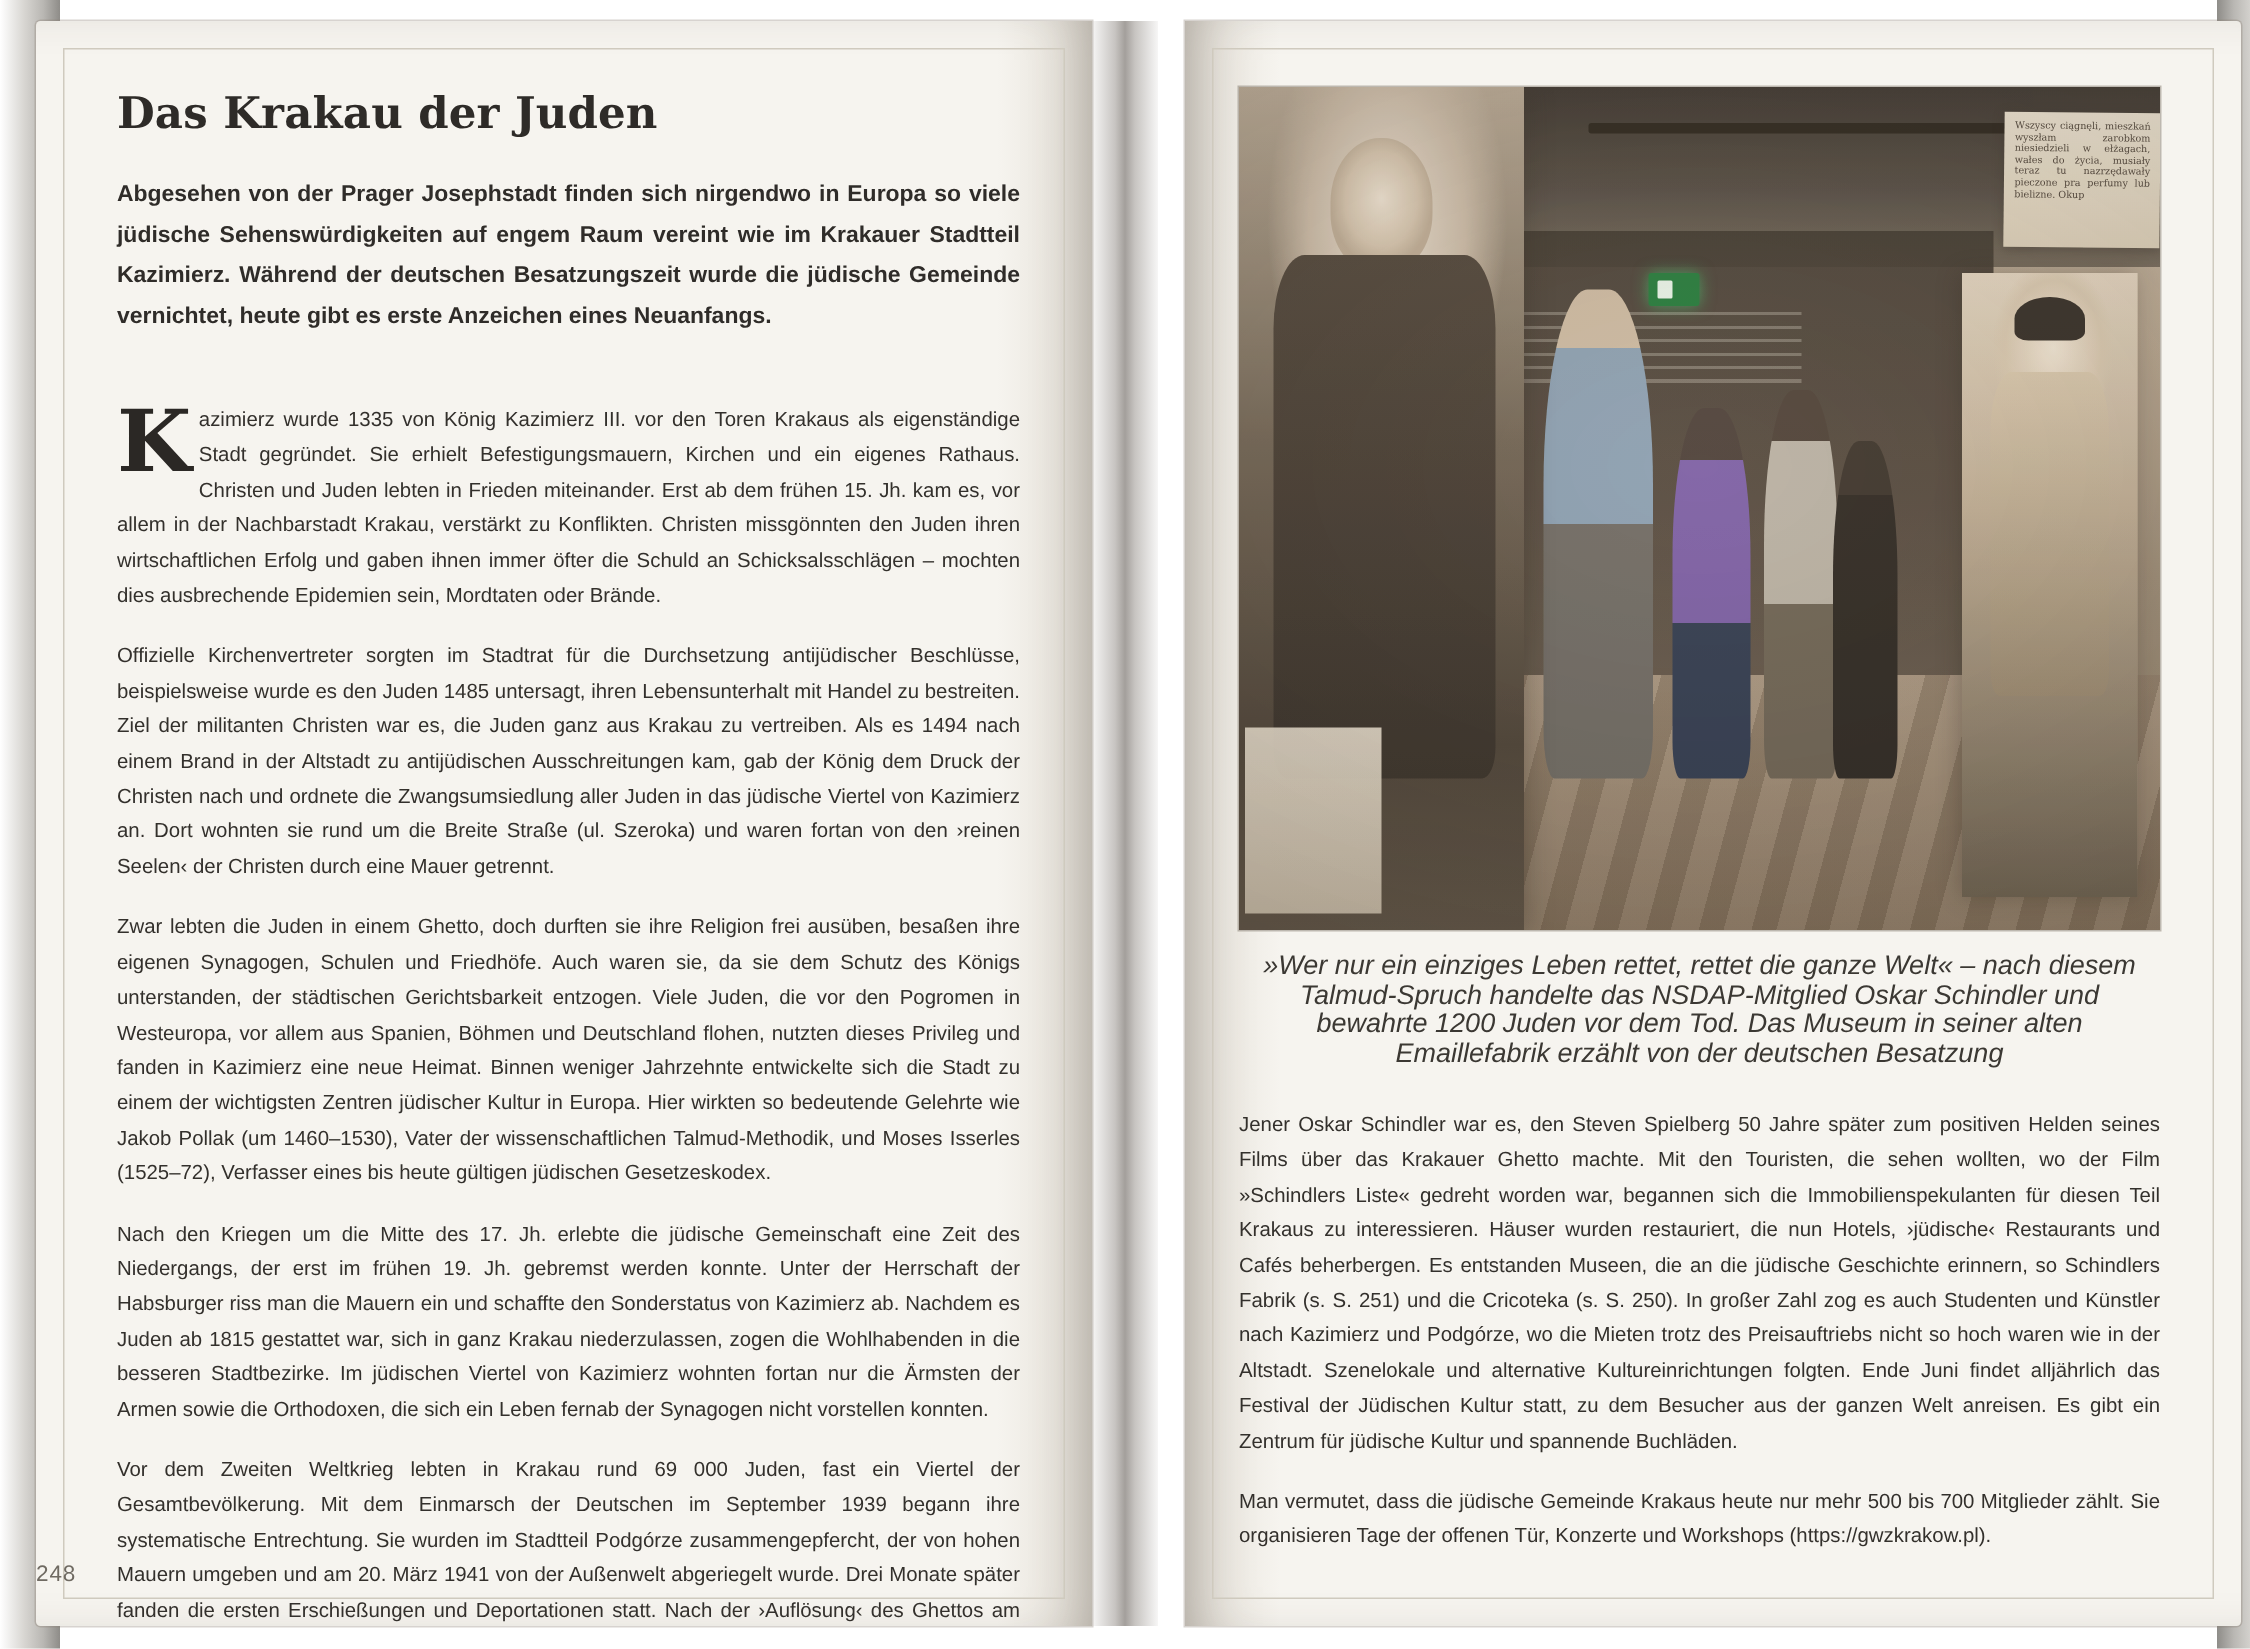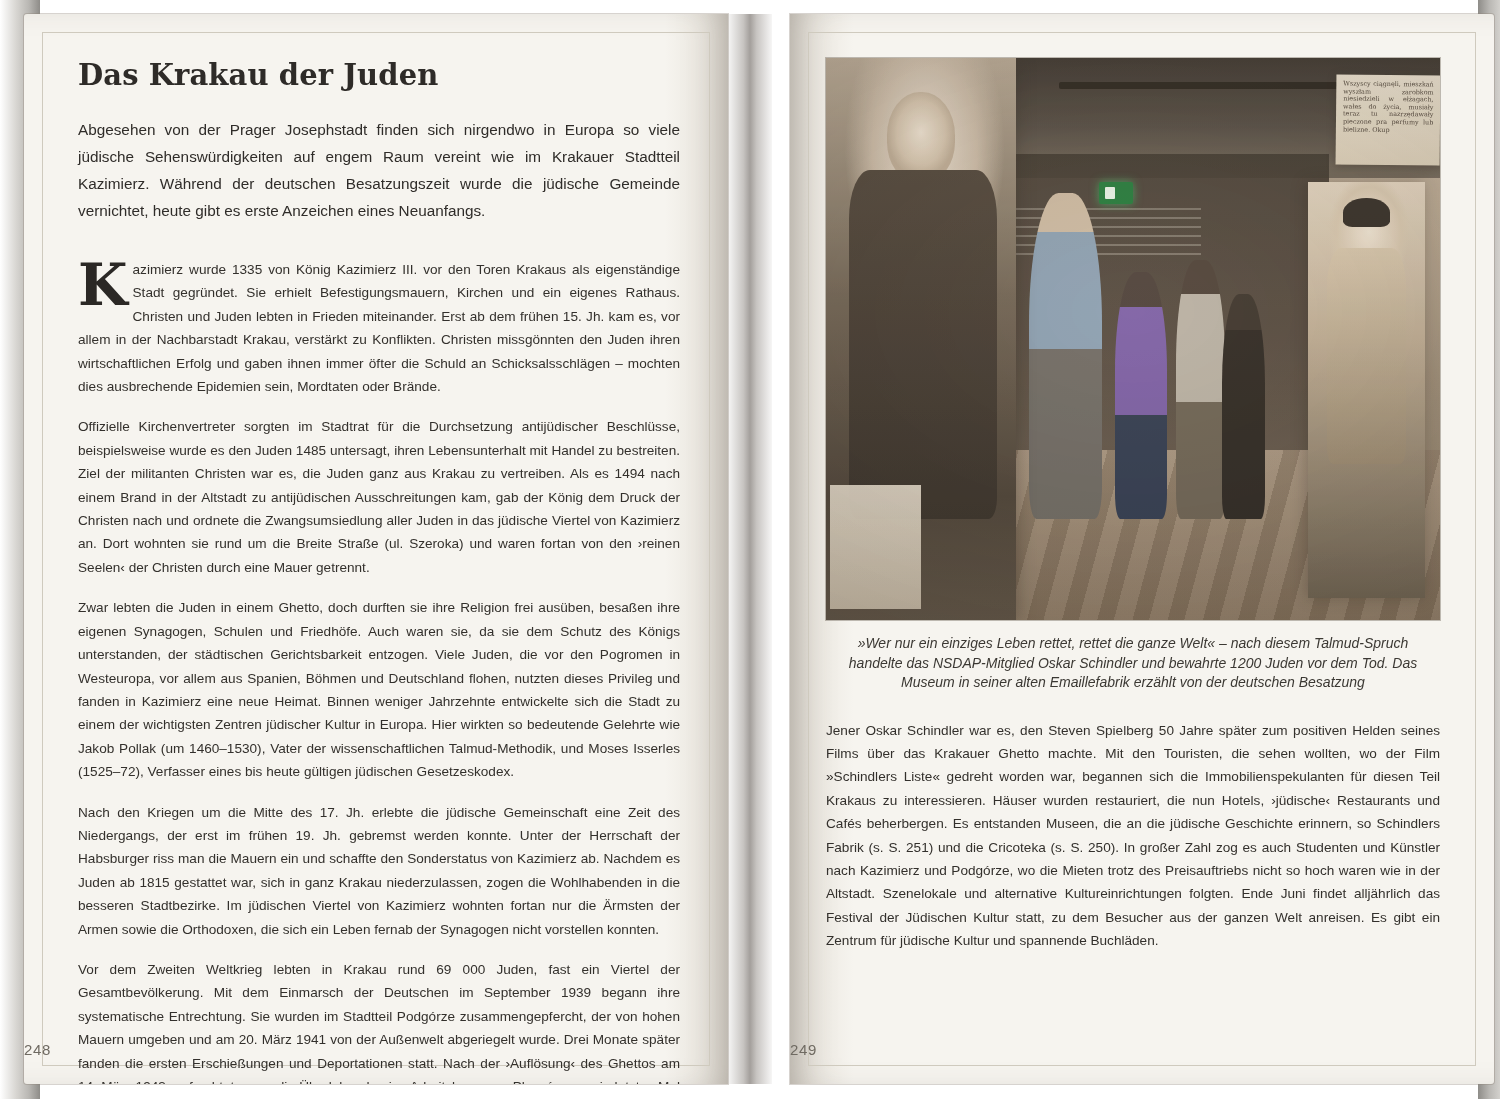--- a/index.html
+++ b/index.html
@@ -102,22 +102,23 @@
     color: #2e2b28;
     margin: 0 0 24px 0;
     letter-spacing: .1px;
   }
 
   p.intro {
     font-family: "Liberation Sans", sans-serif;
     font-size: 15.3px;
     line-height: 27px;
     color: #2f2c29;
-    margin: 0 0 34px 0;
+    margin: 0 0 44px 0;
     text-align: justify;
+    font-weight: bold;
   }
 
   p.body {
     font-family: "Liberation Sans", sans-serif;
     font-size: 13.6px;
     line-height: 23.4px;
     color: #33302c;
     margin: 0 0 17px 0;
     text-align: justify;
     hyphens: manual;
@@ -289,21 +290,21 @@
   .ph-warm {
     position: absolute; inset: 0;
     background: linear-gradient(180deg, rgba(255,214,170,.18) 0%, rgba(190,150,110,.12) 100%);
     mix-blend-mode: screen;
     opacity: .55;
   }
 
   figcaption.photo-caption {
     font-family: "Liberation Sans", sans-serif;
     font-style: italic;
-    font-size: 14px;
+    font-size: 18px;
     line-height: 19.5px;
     color: #3b3833;
     text-align: center;
     margin: 0 4px 26px 4px;
   }
   figure { margin: 0; }
 </style>
 </head>
 <body>
 
@@ -362,18 +363,18 @@
             <div class="clip-text">Wszyscy ciągnęli, mieszkań wyszłam zarobkom niesiedzieli w ełżagach, wałes do życia, musiały teraz tu nazrzędawały pieczone pra perfumy lub bielizne. Okup</div>
           </div>
 
           <div class="ph-warm"></div>
           <div class="ph-vignette"></div>
         </div>
         <figcaption class="photo-caption">»Wer nur ein einziges Leben rettet, rettet die ganze Welt« – nach diesem Talmud-Spruch handelte das NSDAP-Mitglied Oskar Schindler und bewahrte 1200 Juden vor dem Tod. Das Museum in seiner alten Emaillefabrik erzählt von der deutschen Besatzung</figcaption>
       </figure>
 
       <p class="body">Jener Oskar Schindler war es, den Steven Spielberg 50 Jahre später zum positiven Helden seines Films über das Krakauer Ghetto machte. Mit den Touristen, die sehen wollten, wo der Film »Schindlers Liste« gedreht worden war, begannen sich die Immobilienspekulanten für diesen Teil Krakaus zu interessieren. Häuser wurden restauriert, die nun Hotels, ›jüdische‹ Restaurants und Cafés beherbergen. Es entstanden Museen, die an die jüdische Geschichte erinnern, so Schindlers Fabrik (s. S. 251) und die Cricoteka (s. S. 250). In großer Zahl zog es auch Studenten und Künstler nach Kazimierz und Podgórze, wo die Mieten trotz des Preisauftriebs nicht so hoch waren wie in der Altstadt. Szenelokale und alternative Kultureinrichtungen folgten. Ende Juni findet alljährlich das Festival der Jüdischen Kultur statt, zu dem Besucher aus der ganzen Welt anreisen. Es gibt ein Zentrum für jüdische Kultur und spannende Buchläden.</p>
+      <p class="body">Man vermutet, dass die jüdische Gemeinde Krakaus heute nur mehr 500 bis 700 Mitglieder zählt. Sie organisieren Tage der offenen Tür, Konzerte und Workshops (https://gwzkrakow.pl).</p>
     </div>
-    <div class="folio">249</div>
   </div>
 
   <div id="gutter"></div>
 </div>
 
 </body></html>

